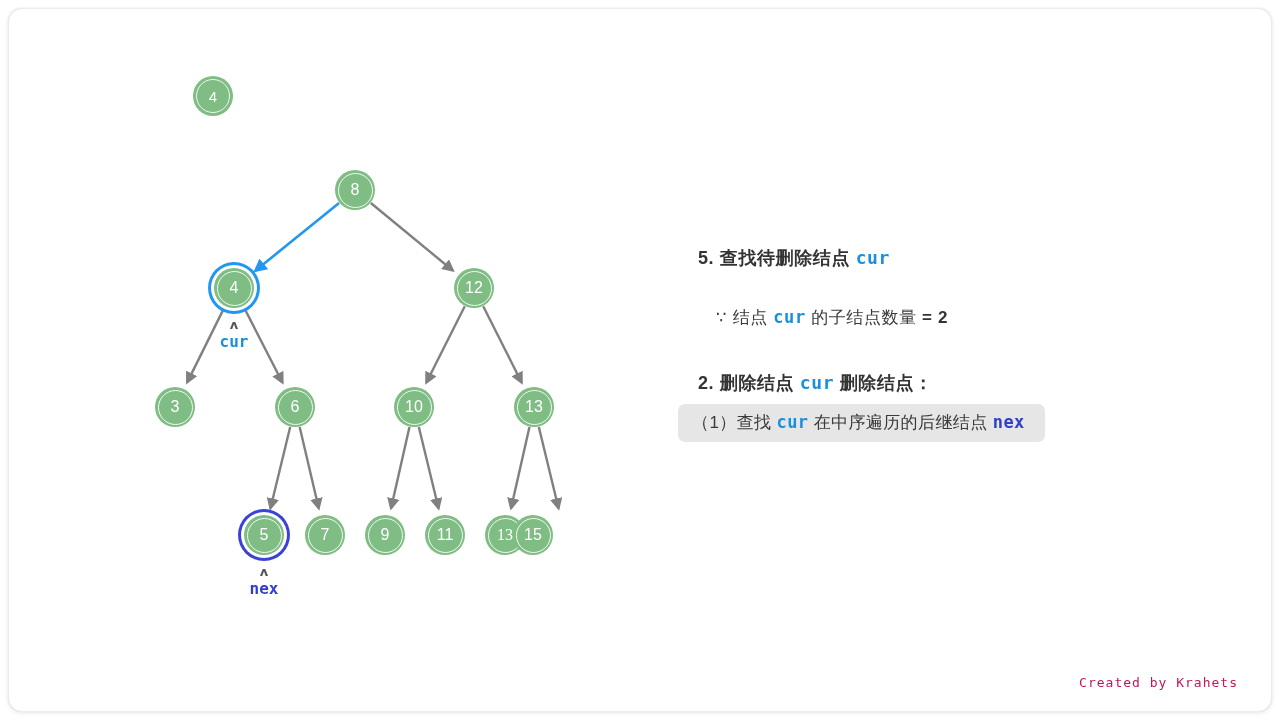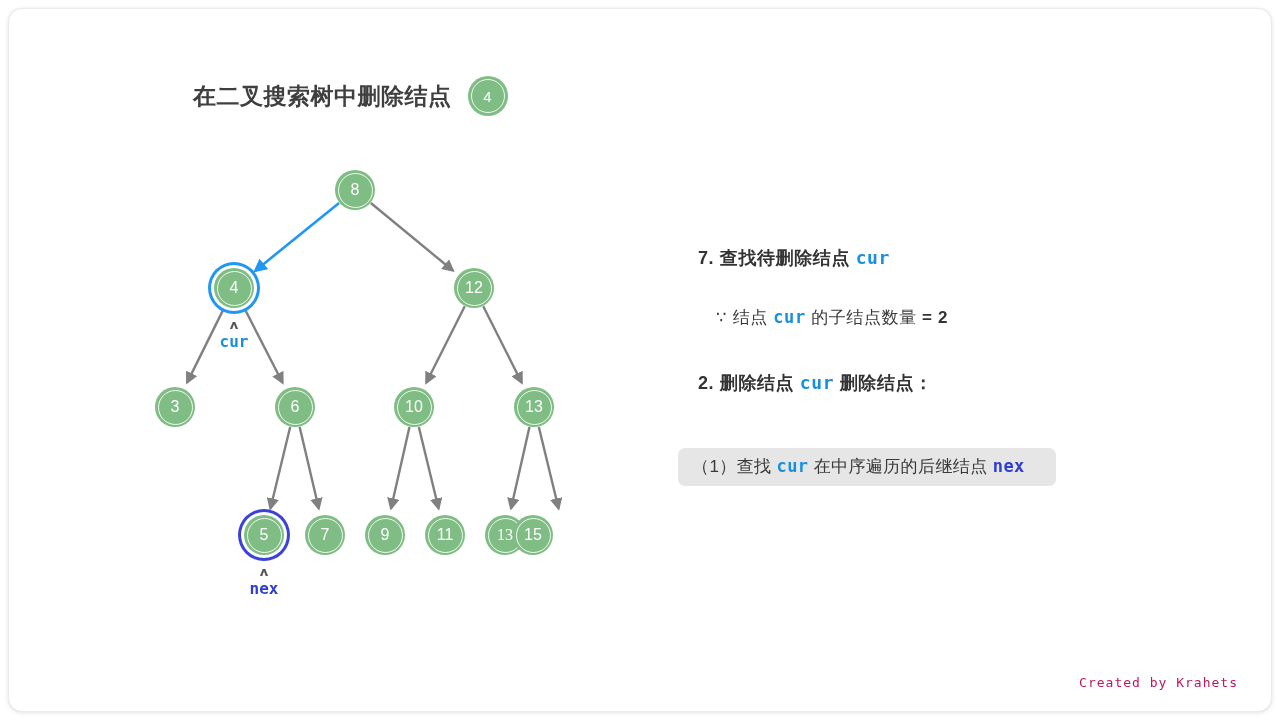--- a/index.html
+++ b/index.html
@@ -156,47 +156,45 @@
   #row-step1 { position: absolute; left: 0; top: 0; }
   #row-reason { position: absolute; left: 18px; top: 60px; }
   #row-step2 { position: absolute; left: 0; top: 125px; }
 
   #substep {
     position: absolute;
     left: -20px;
     top: 158px;
     background: #e6e6e6;
     border-radius: 7px;
-    padding: 7px 31px 8px 14px;
+    padding: 7px 20px 8px 14px;
     font-size: 17px;
     color: #3a3a3a;
     white-space: nowrap;
     letter-spacing: 0.4px;
-    margin-top: 44px;
   }
 
   
   #footer {
     position: absolute;
     right: 42px;
     bottom: 30px;
     font-family: "DejaVu Sans Mono", "Liberation Mono", monospace;
     font-size: 13px;
     color: #be185d;
     letter-spacing: 1px;
   }
 </style>
 </head>
 <body>
 
 <div id="canvas">
   <div id="card"></div>
 
   <div id="title-row">
-    <div id="title-text">在二叉搜索树中删除结点</div>
     <div class="badge">
       <span>4</span>
     </div>
   </div>
 
   <svg id="tree-svg" viewBox="0 0 1280 720">
     <defs>
       <marker id="arrow-gray" viewBox="0 0 10 10" refX="8" refY="5" markerWidth="5.2" markerHeight="5.2" orient="auto-start-reverse">
         <path d="M 0 0 L 10 5 L 0 10 z" fill="#808080"></path>
       </marker>
@@ -282,21 +280,21 @@
       </div>
       <div class="ptr nex" style="left: 229px; top: 565px;">
         <div class="caret">ʌ</div>
         <div class="lbl">nex</div>
       </div>
     </div>
 
   <div id="panel">
 
     <div id="row-step1" class="step">
-      <span>7. 查找待删除结点</span>
+      <span>5. 查找待删除结点</span>
       <span class="mono c-cur">cur</span>
     </div>
 
     <div id="row-reason" class="reason">
       <span>∵</span>
       <span>结点</span>
       <span class="mono c-cur">cur</span>
       <span>的</span><span class="bold">子结点数量</span>
       <span class="eq">=</span>
       <span class="eq">2</span>

